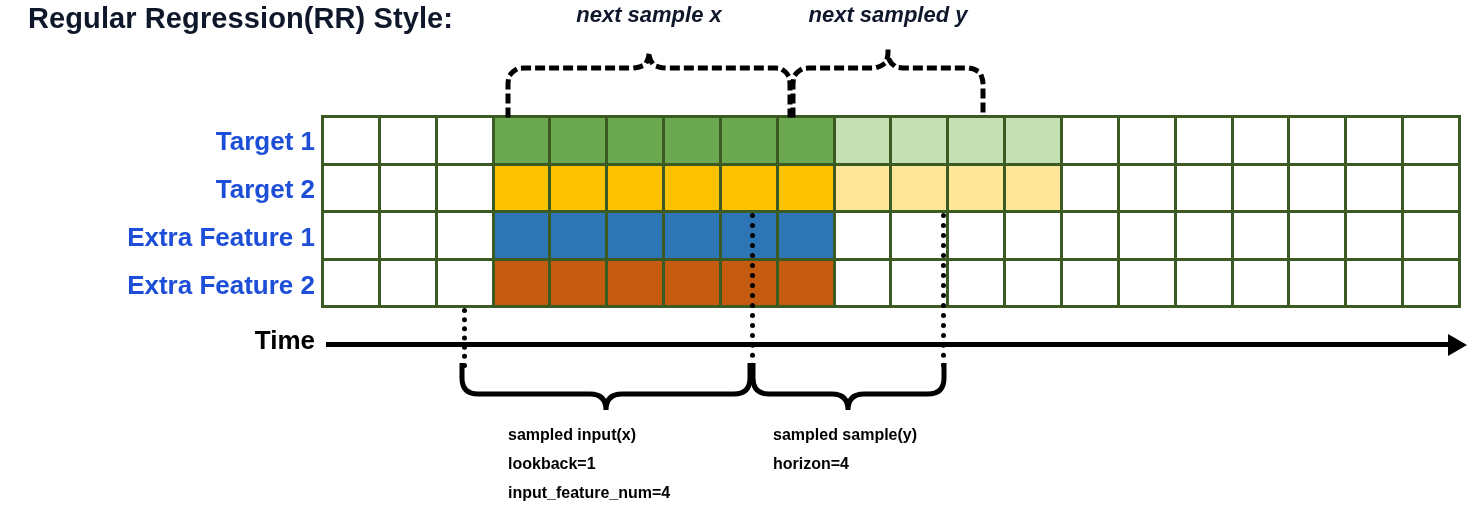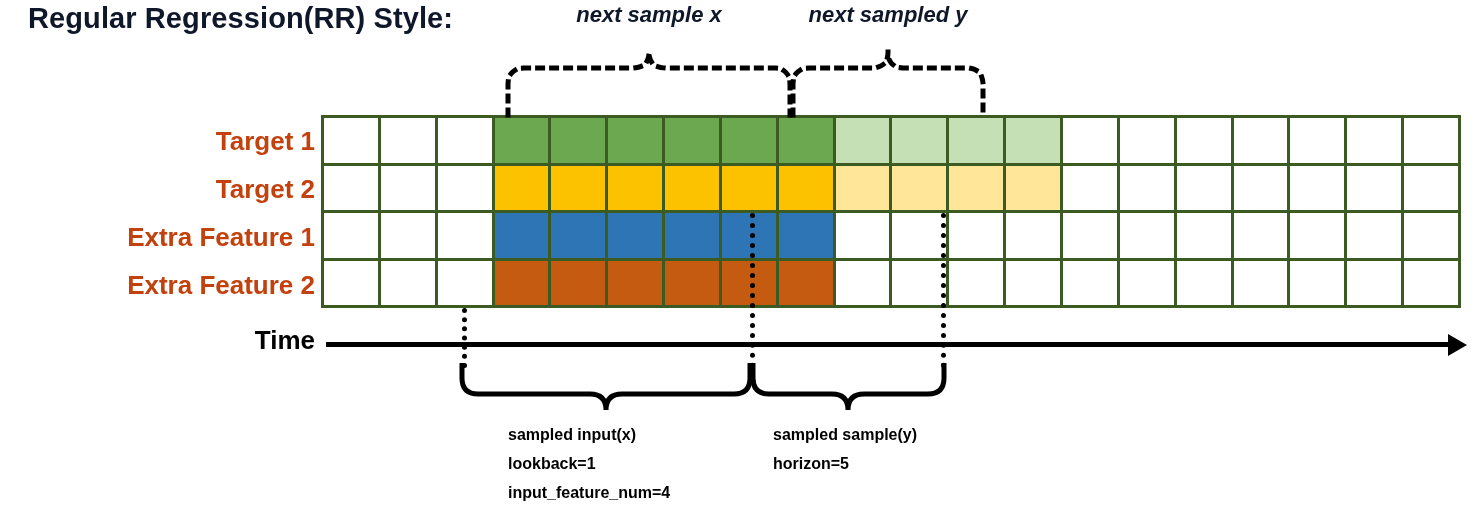--- a/index.html
+++ b/index.html
@@ -16,21 +16,21 @@
     font-size:29px;font-weight:700;color:#0f172a;
     white-space:nowrap;letter-spacing:.1px;margin-left:14px;
   }
 
   
   .row-label{
     position:absolute;
     right:1161px;            
     width:300px;
     text-align:right;
-    font-size:26px;font-weight:700;color:#c2410c;
+    font-size:26px;font-weight:700;color:#1d4ed8;
     white-space:nowrap;
     height:48px;line-height:48px;
   }
 
   
   .grid{
     position:absolute;
     left:321px;top:115px;
     width:1140px;height:193px;
     background:#3C5B22;
@@ -206,14 +206,14 @@
   <path d="M 753 363 L 753 378 Q 753 394 769 394 L 832 394 Q 848 394 848 410 Q 848 394 864 394 L 928 394 Q 944 394 944 378 L 944 363" fill="none" stroke="#000" stroke-width="5" stroke-linecap="butt"></path>
 </svg>
 
 <div class="caption" style="left:508px;">
   <div>sampled input(x)</div>
   <div>lookback=1</div>
   <div>input_feature_num=4</div>
 </div>
 <div class="caption" style="left:773px;">
   <div>sampled sample(y)</div>
-  <div>horizon=5</div>
+  <div>horizon=4</div>
 </div>
 
 </body></html>

